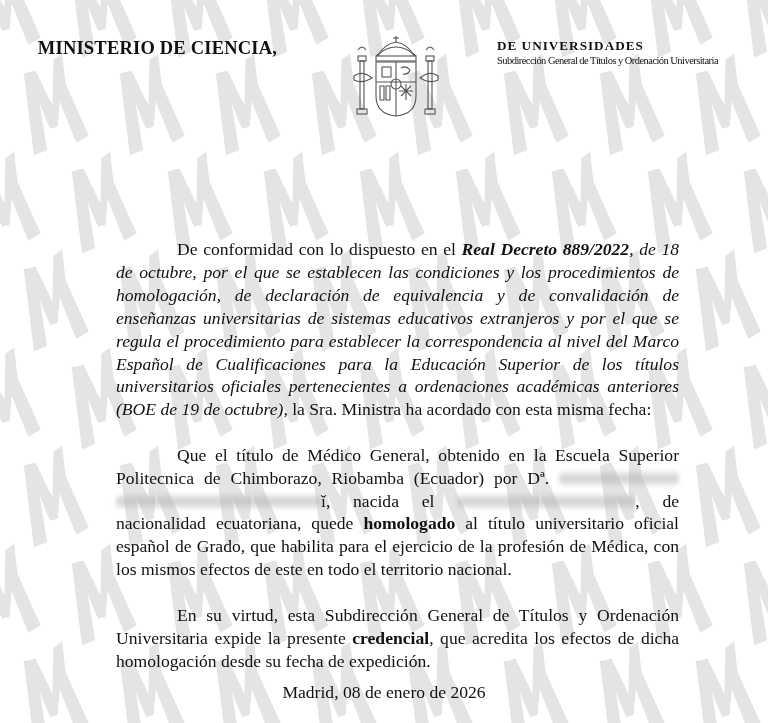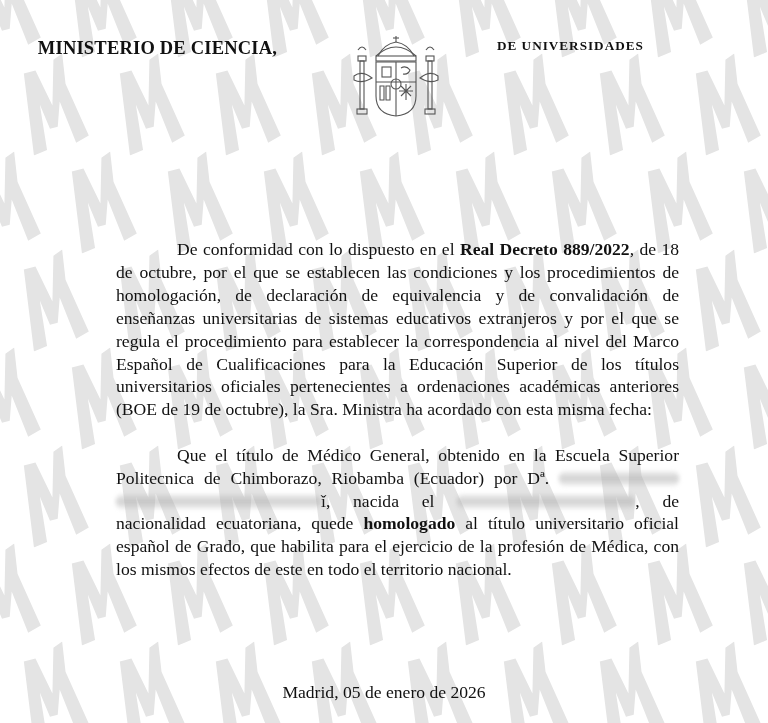--- a/index.html
+++ b/index.html
@@ -40,22 +40,22 @@
       white-space: nowrap;
     }
 
     
     .body-text {
       position: absolute; left: 116px; top: 238px; width: 563px;
       font-size: 17.6px; line-height: 22.9px; text-align: justify;
     }
     .para { margin: 0; text-indent: 61px; text-align: justify; }
     .para + .para { margin-top: 22.5px; }
-    .it { }
-    .bi { font-weight: bold; }
+    .it { font-style: italic; }
+    .bi { font-style: italic; font-weight: bold; }
     .b { font-weight: bold; }
     .redacted {
       display: inline-block; height: 15px; vertical-align: -2px;
       background: linear-gradient(180deg, rgba(190,190,190,0.2), rgba(170,170,170,0.55), rgba(190,190,190,0.2));
       filter: blur(2px); border-radius: 6px;
     }
     .date {
       position: absolute; left: 0; width: 768px; top: 682px;
       text-align: center; font-size: 17.6px;
     }
@@ -437,23 +437,25 @@
         <rect x="82" y="27" width="4" height="48"></rect>
       <rect x="79" y="75" width="10" height="5"></rect>
       <path d="M8 42 Q16 36 26 44 Q16 50 8 46 Z"></path>
       <path d="M92 42 Q84 36 74 44 Q84 50 92 46 Z"></path>
       <path d="M12 16 q4 -6 8 0 M80 16 q4 -6 8 0"></path>
     </svg>
   </div>
 
   <div class="secretaria">
     <div>DE UNIVERSIDADES</div>
+    <div class="sub">Subdirección General de Títulos y Ordenación Universitaria</div>
   </div>
 
   <div class="body-text">
     <p class="para"><span>De conformidad con lo dispuesto en el </span><span class="bi">Real Decreto 889/2022</span><span class="it">, de 18 de octubre, por el que se establecen las condiciones y los procedimientos de homologación, de declaración de equivalencia y de convalidación de enseñanzas universitarias de sistemas educativos extranjeros y por el que se regula el procedimiento para establecer la correspondencia al nivel del Marco Español de Cualificaciones para la Educación Superior de los títulos universitarios oficiales pertenecientes a ordenaciones académicas anteriores (BOE de 19 de octubre)</span><span>, la Sra. Ministra ha acordado con esta misma fecha:</span></p>
 
     <p class="para"><span>Que el título de Médico General, obtenido en la Escuela Superior Politecnica de Chimborazo, Riobamba (Ecuador) por Dª. </span><span class="redacted" style="width:120px"></span> <span class="redacted" style="width:205px"></span>ǐ<span>, nacida el </span><span class="redacted" style="width:178px"></span><span>, de nacionalidad ecuatoriana, quede </span><span class="b">homologado</span><span> al título universitario oficial español de Grado, que habilita para el ejercicio de la profesión de Médica, con los mismos efectos de este en todo el territorio nacional.</span></p>
 
+    <p class="para"><span>En su virtud, esta Subdirección General de Títulos y Ordenación Universitaria expide la presente </span><span class="b">credencial</span><span>, que acredita los efectos de dicha homologación desde su fecha de expedición.</span></p>
   </div>
 
-  <div class="date">Madrid, 05 de enero de 2026</div>
+  <div class="date">Madrid, 08 de enero de 2026</div>
 </div>
 
 </body></html>

